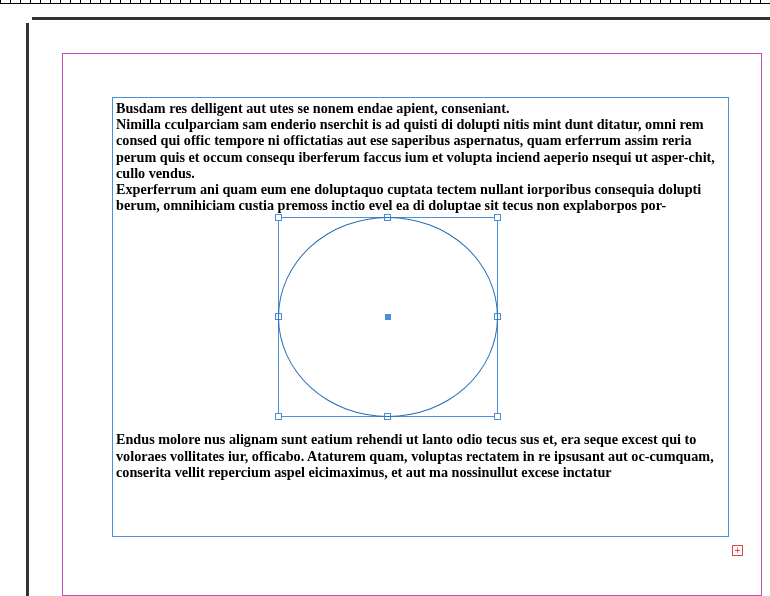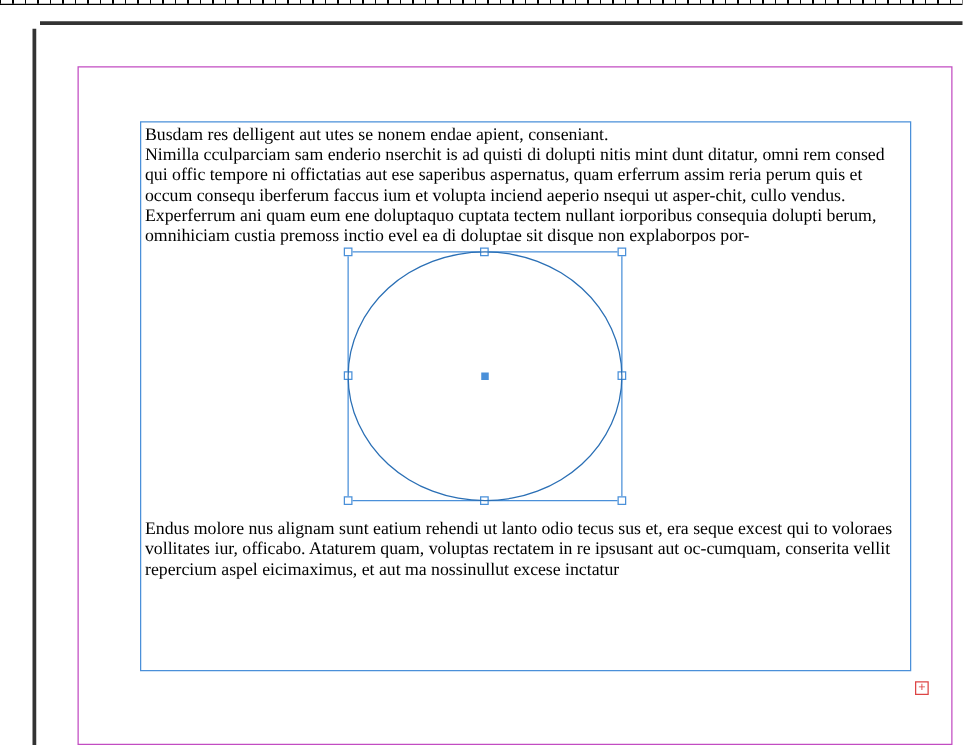--- a/index.html
+++ b/index.html
@@ -49,20 +49,21 @@
       width: 700px; height: 543px;
       border: 1px solid #c24cc2;
     }
     .text-frame {
       position: absolute;
       top: 74px; left: 80px;
       width: 617px;
       height: 440px;
       border: 1px solid #4a90d9;
       padding: 2px 3px;
+      font-weight: bold;
     }
     .body-text {
       font-size: 14.2px;
       line-height: 1.14;
       color: #000;
       font-family: "Times New Roman", Times, serif;
     }
     .para { display: block; }
     .circle-wrap {
       position: relative;
@@ -115,21 +116,21 @@
 
 <div class="ruler-area"></div>
 
 <div class="page-outer">
   <div class="margin-guide"></div>
 
   <div class="text-frame">
     <div class="body-text">
       <span class="para">Busdam res delligent aut utes se nonem endae apient, conseniant.</span>
       <span class="para">Nimilla cculparciam sam enderio nserchit is ad quisti di dolupti nitis mint dunt ditatur, omni rem consed qui offic tempore ni offictatias aut ese saperibus aspernatus, quam erferrum assim reria perum quis et occum consequ iberferum faccus ium et volupta inciend aeperio nsequi ut asper-chit, cullo vendus.</span>
-      <span class="para">Experferrum ani quam eum ene doluptaquo cuptata tectem nullant iorporibus consequia dolupti berum, omnihiciam custia premoss inctio evel ea di doluptae sit disque non explaborpos por-</span>
+      <span class="para">Experferrum ani quam eum ene doluptaquo cuptata tectem nullant iorporibus consequia dolupti berum, omnihiciam custia premoss inctio evel ea di doluptae sit tecus non explaborpos por-</span>
     </div>
 
     <div class="circle-wrap">
       <div class="sel-box">
         <div class="handle" style="left:-4px;top:-4px"></div>
         <div class="handle" style="left:calc(50% - 4px);top:-4px"></div>
         <div class="handle" style="right:-4px;top:-4px"></div>
         <div class="handle" style="left:-4px;top:calc(50% - 4px)"></div>
         <div class="handle" style="right:-4px;top:calc(50% - 4px)"></div>
         <div class="handle" style="left:-4px;bottom:-4px"></div>

